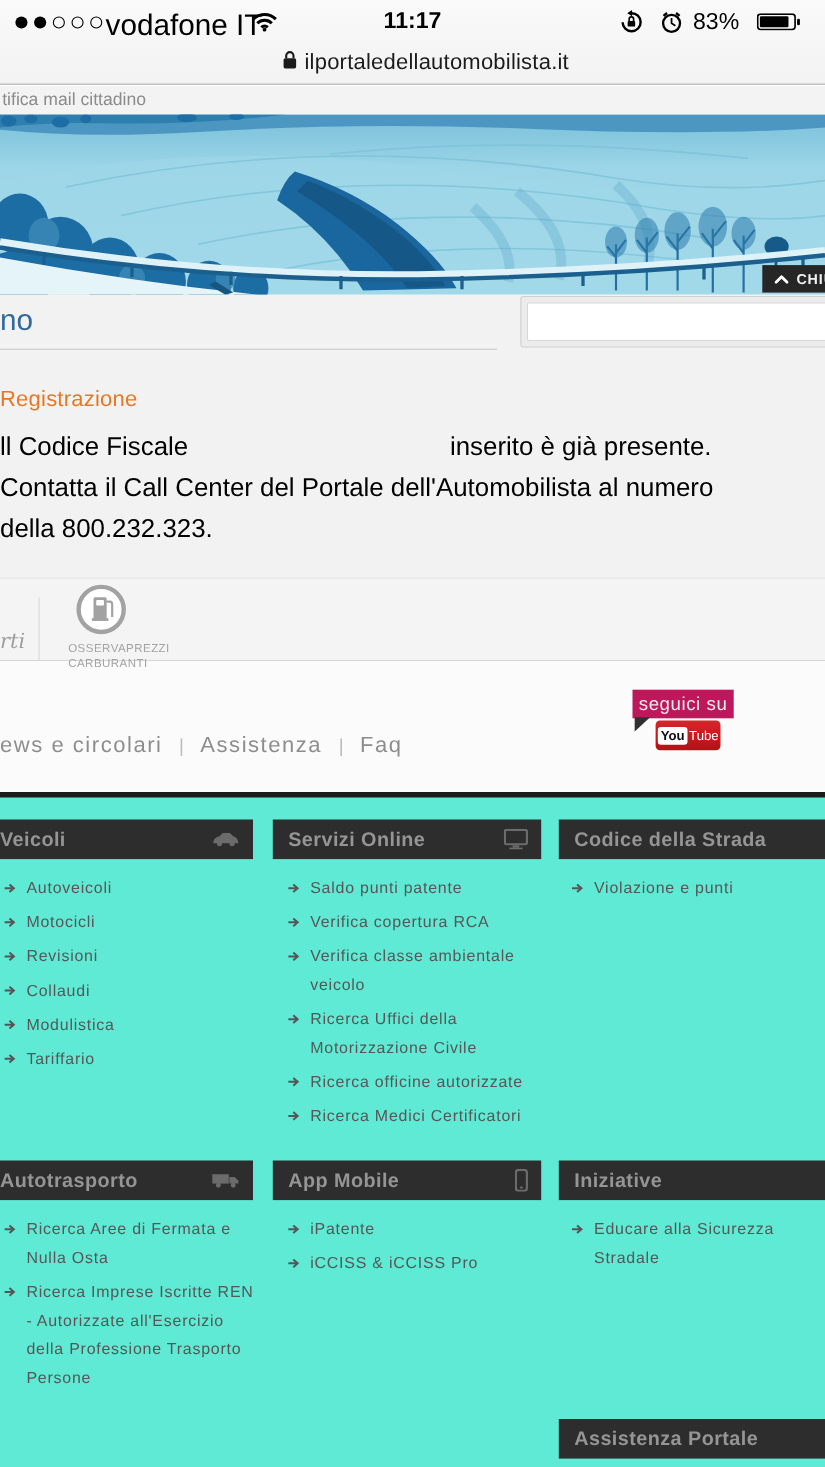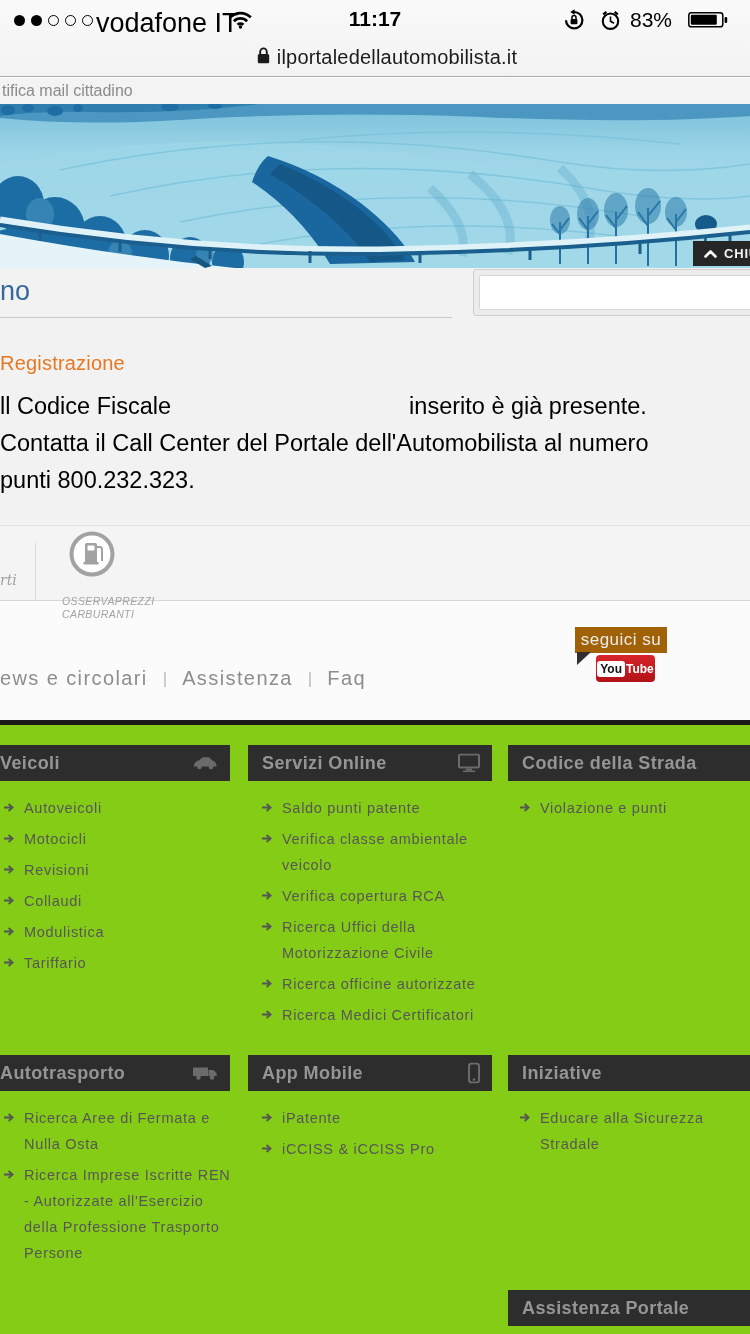--- a/index.html
+++ b/index.html
@@ -44,41 +44,41 @@
   .search-wrap { left:473px; top:269px; width:300px; height:47px; background:#ececec;
                  border:1px solid #cfcfcf; border-radius:3px; padding:5px; }
   .search-field { width:100%; height:100%; border:1px solid #d8d8d8; border-radius:2px;
                   background:#fff; outline:none; font-size:20px; padding:0 8px; }
 
   .reg-title { left:0; top:352px; font-size:20px; color:#e87722; letter-spacing:.2px; }
   .msg { left:0; top:388px; width:750px; font-size:23.5px; color:#000000; line-height:37px; }
   .msg .gap { display:inline-block; width:238px; }
 
   
-  .band-frag { left:0; top:572px; font-size:14px; font-style:italic; color:#9e9e9e;
+  .band-frag { left:0; top:572px; font-size:19px; font-style:italic; color:#9e9e9e;
                font-family:"DejaVu Serif",serif; }
   .band-divider { left:35px; top:543px; width:1px; height:57px; background:#d9d9d9; }
   .partner { left:62px; top:531px; width:60px; text-align:center; }
-  .partner .cap { font-size:10.5px; color:#a3a3a3; letter-spacing:.4px; line-height:13px; margin-top:14px;font-style:italic; }
-
-  
-  .bubble { left:575px; top:627px; width:92px; height:26px; background:#a16207; color:#ececec;
+  .partner .cap { font-size:10.5px; color:#a3a3a3; letter-spacing:.4px; line-height:13px; margin-top:2px; }
+
+  
+  .bubble { left:575px; top:627px; width:92px; height:26px; background:#be185d; color:#ececec;
             font-size:17px; display:flex; align-items:center; justify-content:center; letter-spacing:.5px; }
   .bubble::after { content:""; position:absolute; left:2px; bottom:-12px;
                    border-top:13px solid #303030; border-right:14px solid transparent; }
   .yt { left:596px; top:655px; width:59px; height:27px; border-radius:4px;
         background:linear-gradient(#d6252b,#b21217); display:flex; align-items:center; justify-content:center; gap:1px; }
   .yt-you { background:#fff; color:#111; border-radius:3px; font-size:12px; font-weight:700; padding:1px 3px; }
-  .yt-tube { color:#fff; font-size:12px; font-weight:700; }
+  .yt-tube { color:#fff; font-size:12px; font-weight:400; }
   .nav { left:0; top:667px; display:flex; align-items:center; }
   .nav a { color:#8d8d8d; font-size:20px; letter-spacing:1.4px; text-decoration:none; }
   .nav .sep { color:#b9b9b9; font-size:17px; margin:0 15px; }
 
   
-  .footer { left:0; top:720px; width:750px; height:614px; background:#84cc16; border-top:5px solid #1b1b1b; }
+  .footer { left:0; top:720px; width:750px; height:614px; background:#5eead4; border-top:5px solid #1b1b1b; }
   .fsec { position:absolute; width:244px; }
   .fhead { position:relative; height:36px; background:#2d2d2d; display:flex; align-items:center; padding-left:14px; }
   .fhead-label { color:#959595; font-size:18px; font-weight:700; letter-spacing:.4px; }
   .fhead-icon { position:absolute; right:12px; top:50%; transform:translateY(-50%); line-height:0; }
   .flist { list-style:none; position:absolute; width:232px; }
   .flink { display:flex; gap:9px; margin-bottom:5px; cursor:pointer; }
   .flink .ar { flex:0 0 auto; margin-top:8px; }
   .ftext { color:#575757; font-size:14.5px; letter-spacing:.7px; line-height:26px; }
   .l1 { left:18px; top:50px; } .l2 { left:14px; top:50px; } .l3 { left:12px; top:50px; } .l4 { left:12px; top:40px; }
 </style>
@@ -238,21 +238,21 @@
 <div class="abs frag-heading">no</div>
 <div class="abs heading-rule"></div>
 <div class="abs search-wrap">
   <input class="search-field" type="text" value="" style="">
 </div>
 
 <div class="abs reg-title">Registrazione</div>
 <div class="abs msg">
   <div><span>ll Codice Fiscale</span><span class="gap"></span><span>inserito è già presente.</span></div>
   <div>Contatta il Call Center del Portale dell'Automobilista al numero</div>
-  <div>punti 800.232.323.</div>
+  <div>della 800.232.323.</div>
 </div>
 
 <div class="abs band-frag">rti</div>
 <div class="abs band-divider"></div>
 <div class="abs partner">
   <span style="line-height:0">
     <svg width="46" height="46" viewBox="0 0 46 46">
       <circle cx="23" cy="23" r="20.5" fill="#fff" stroke="#a2a2a2" stroke-width="4"></circle>
       <rect x="16" y="12" width="12" height="20" rx="1.5" fill="#a2a2a2"></rect>
       <rect x="18.5" y="14.5" width="7" height="5" rx="0.8" fill="#fff"></rect>
@@ -355,28 +355,28 @@
           <svg class="ar" width="11" height="9" viewBox="0 0 11 9">
             <path d="M0 4.5 H7 M4.6 1 L8.6 4.5 L4.6 8" stroke="#555" stroke-width="1.8" fill="none"></path>
           </svg>
           <span class="ftext">Saldo punti patente</span>
         </li>
 
         <li class="flink">
           <svg class="ar" width="11" height="9" viewBox="0 0 11 9">
             <path d="M0 4.5 H7 M4.6 1 L8.6 4.5 L4.6 8" stroke="#555" stroke-width="1.8" fill="none"></path>
           </svg>
+          <span class="ftext">Verifica copertura RCA</span>
+        </li>
+
+        <li class="flink">
+          <svg class="ar" width="11" height="9" viewBox="0 0 11 9">
+            <path d="M0 4.5 H7 M4.6 1 L8.6 4.5 L4.6 8" stroke="#555" stroke-width="1.8" fill="none"></path>
+          </svg>
           <span class="ftext">Verifica classe ambientale veicolo</span>
-        </li>
-
-        <li class="flink">
-          <svg class="ar" width="11" height="9" viewBox="0 0 11 9">
-            <path d="M0 4.5 H7 M4.6 1 L8.6 4.5 L4.6 8" stroke="#555" stroke-width="1.8" fill="none"></path>
-          </svg>
-          <span class="ftext">Verifica copertura RCA</span>
         </li>
 
         <li class="flink">
           <svg class="ar" width="11" height="9" viewBox="0 0 11 9">
             <path d="M0 4.5 H7 M4.6 1 L8.6 4.5 L4.6 8" stroke="#555" stroke-width="1.8" fill="none"></path>
           </svg>
           <span class="ftext">Ricerca Uffici della Motorizzazione Civile</span>
         </li>
 
         <li class="flink">

